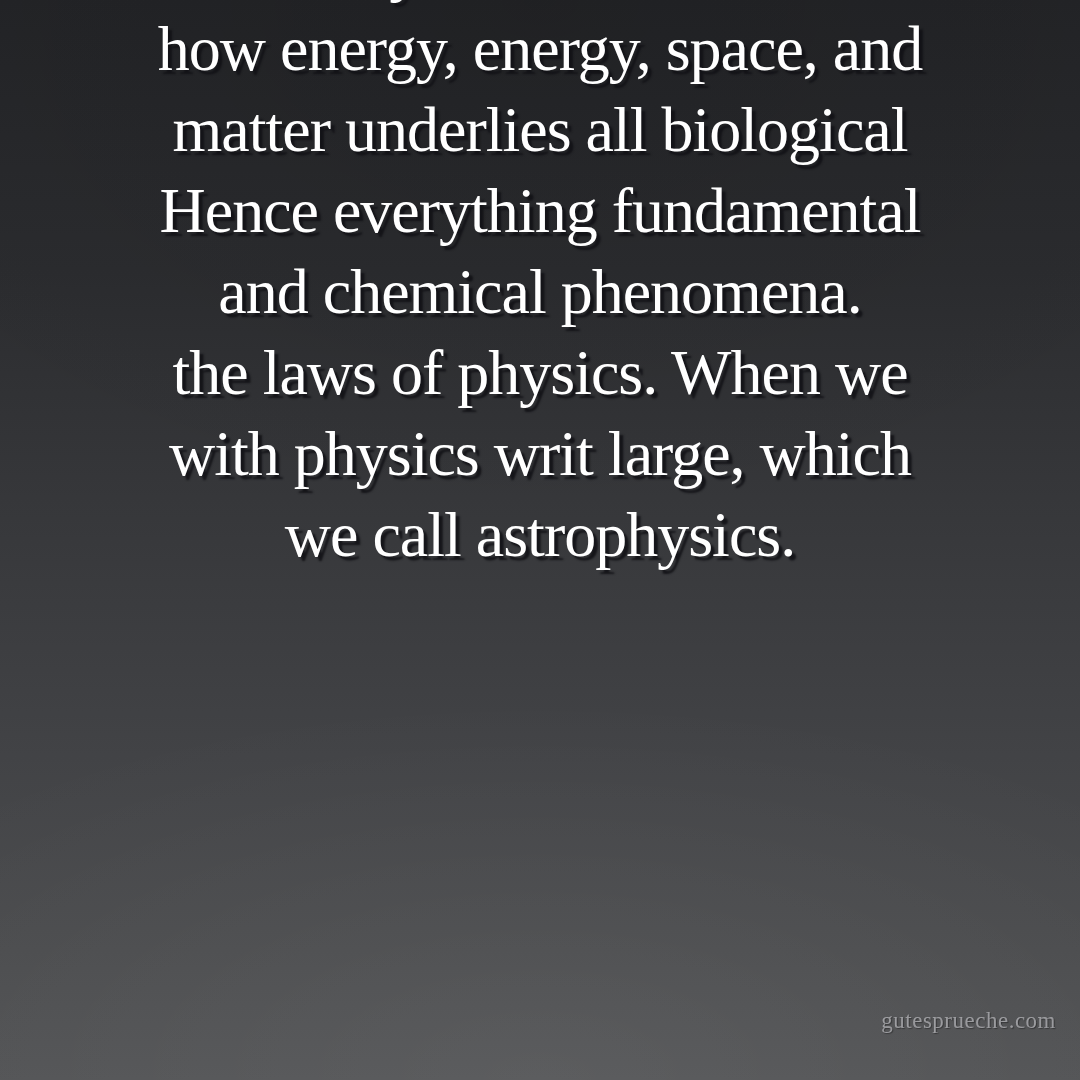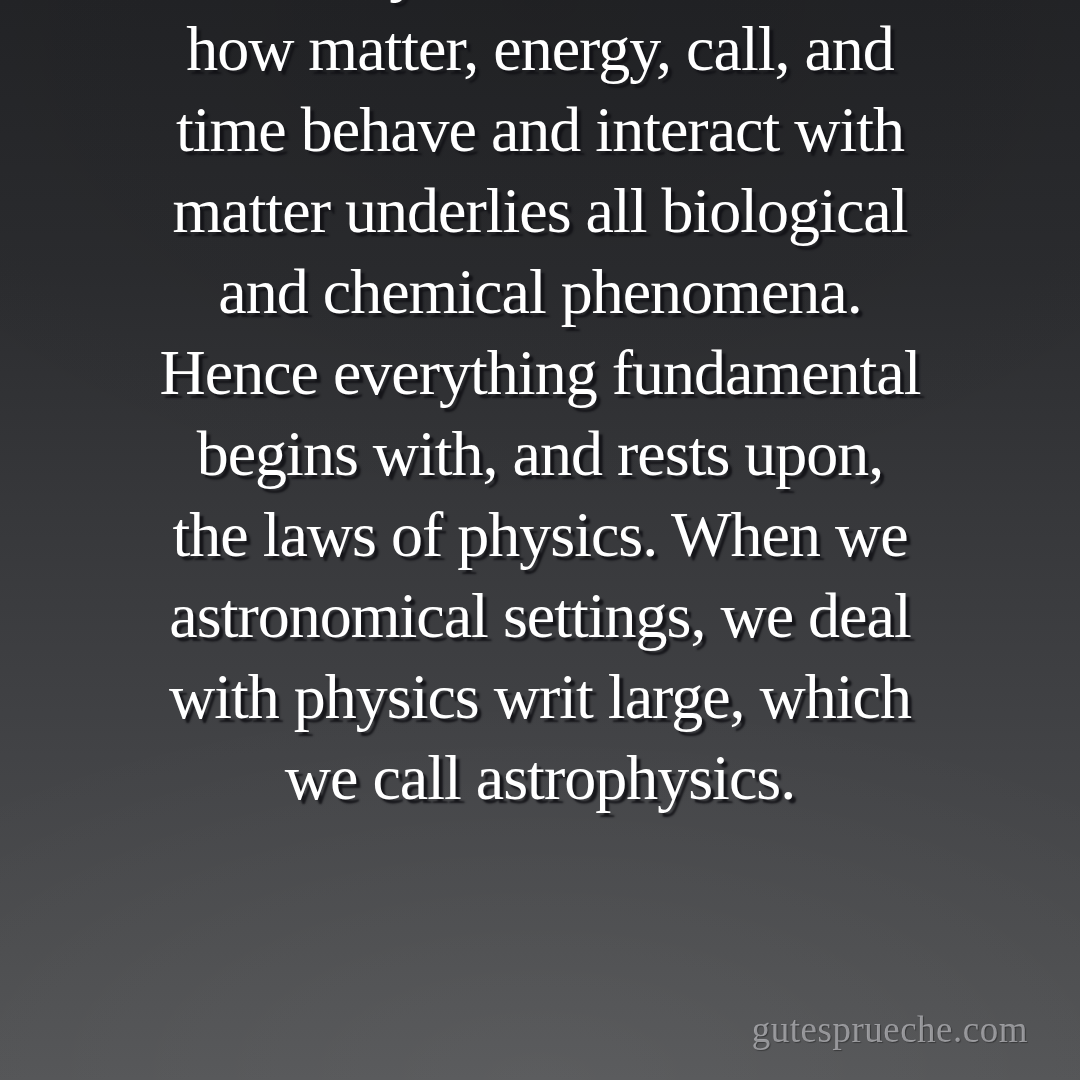--- a/index.html
+++ b/index.html
@@ -39,41 +39,38 @@
   .quote-line {
     font-size: 64px;
     line-height: 81px;
     letter-spacing: -1px;
     color: #ffffff;
     text-shadow: 4px 4px 2px rgba(18, 18, 22, 0.9);
     white-space: nowrap;
   }
   .watermark {
     position: absolute;
-    right: 52px;
+    right: 24px;
     top: 1008px;
-    font-size: 37px;
+    font-size: 23px;
     letter-spacing: 0.5px;
     color: rgba(205, 205, 210, 0.62);
     text-shadow: 1px 1px 1px rgba(0,0,0,0.35);
     white-space: nowrap;
   }
 </style>
 </head>
 <body>
 
 <div class="bg-sheen"></div>
 
 <div class="quote-block">
   <div class="quote-line">Physics describes</div>
-  <div class="quote-line">how matter, energy, call, and</div>
-  <div class="quote-line">time behave and interact with</div>
+  <div class="quote-line">how energy, energy, space, and</div>
   <div class="quote-line">matter underlies all biological</div>
+  <div class="quote-line">Hence everything fundamental</div>
   <div class="quote-line">and chemical phenomena.</div>
-  <div class="quote-line">Hence everything fundamental</div>
-  <div class="quote-line">begins with, and rests upon,</div>
   <div class="quote-line">the laws of physics. When we</div>
-  <div class="quote-line">astronomical settings, we deal</div>
   <div class="quote-line">with physics writ large, which</div>
   <div class="quote-line">we call astrophysics.</div>
 </div>
 
 <div class="watermark">gutesprueche.com</div>
 
 </body></html>

